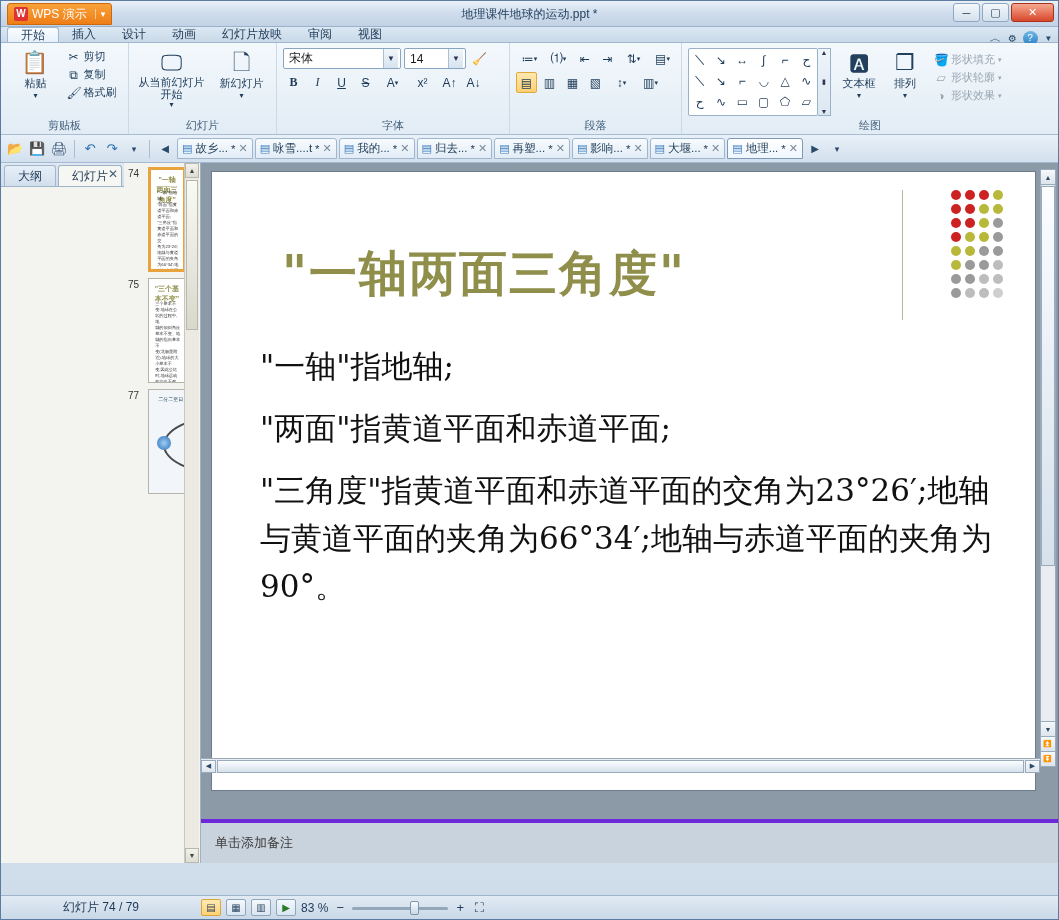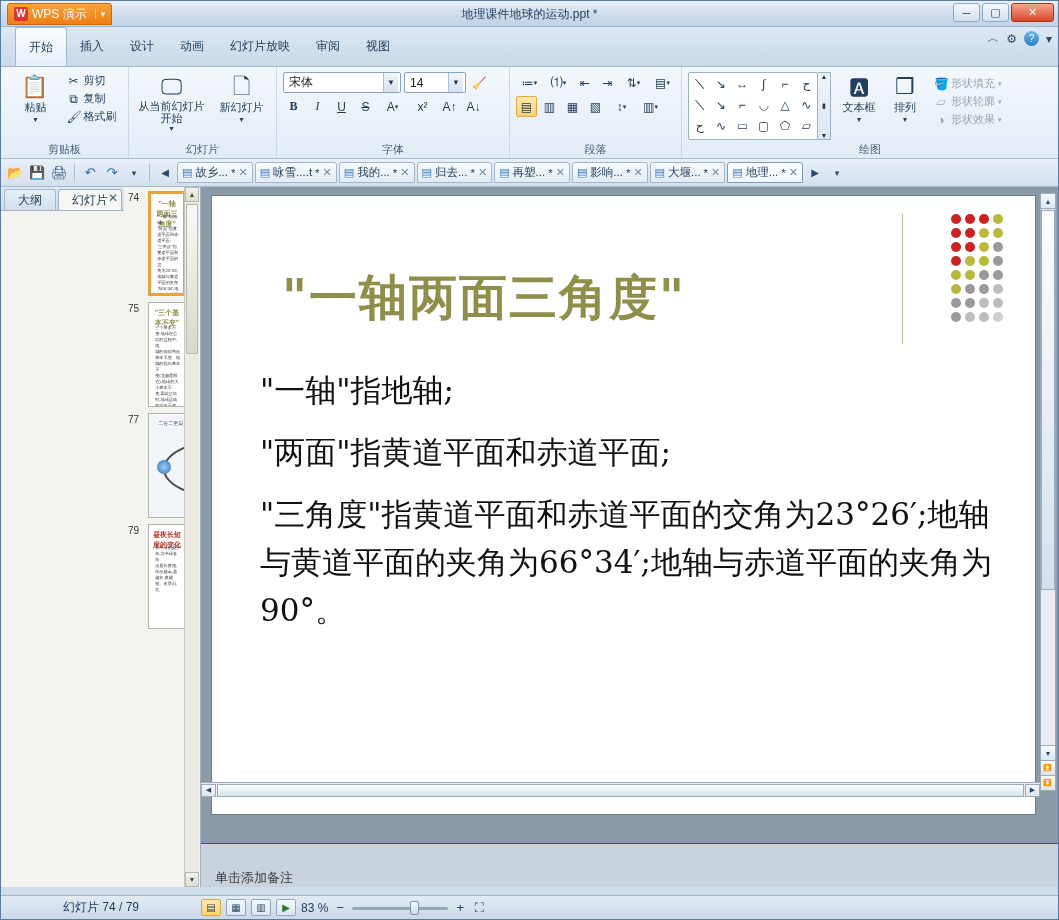--- a/index.html
+++ b/index.html
@@ -62,24 +62,24 @@
     display: flex; align-items: center; justify-content: center;
   }
   .win-btn.close {
     width: 43px;
     background: linear-gradient(#f5a98f, #d8472b);
     border-color: #a8331d; color: #fff;
   }
 
   
   .menubar {
-    position: relative; height: 40px;
+    position: relative; height: 16px;
     background: linear-gradient(#dce8f3, #c9d9e8);
     border-bottom: 1px solid #9fb6cf;
-    display: flex; align-items: stretch; padding-left: 14px;
+    display: flex; align-items: stretch; padding-left: 6px; font-family: Liberation Mono, monospace;
   }
   .menu-item {
     padding: 0 13px; font-size: 12px; color: #1d3a57;
     display: flex; align-items: center;
   }
   .menu-item.active {
     background: linear-gradient(#fbfdff, #e6f0fa);
     border: 1px solid #9fb6cf; border-bottom: none;
     border-radius: 3px 3px 0 0;
   }
@@ -282,22 +282,22 @@
   }
   .dotgrid i { width: 10px; height: 10px; border-radius: 50%; display: block; }
   .slide-body {
     position: absolute; left: 48px; right: 40px; top: 170px;
     font-family: "DejaVu Serif", "Liberation Serif", serif;
     font-size: 31px; line-height: 1.55; color: #111;
   }
   .slide-body p { margin: 0 0 14px 0; }
 
   .notes {
-    height: 44px; background: #c9d3dd; border-top: 1px solid #6d28d9;
-    display: flex; align-items: flex-end; padding: 0 14px;
+    height: 44px; background: #c9d3dd; border-top: 4px solid #6d28d9;
+    display: flex; align-items: center; padding: 0 14px;
     font-size: 13px; color: #3c3c3c;
   }
   .vscroll-right {
     position: absolute; right: 2px; top: 6px; bottom: 52px; width: 16px;
     background: #e9edf1; border: 1px solid #9aabbb;
   }
   .vscroll-right .vsb {
     height: 15px; background: linear-gradient(#f6f9fc,#dde5ed);
     border-bottom: 1px solid #9aabbb; font-size: 7px; color: #2b4a6b;
     display: flex; align-items: center; justify-content: center;
@@ -687,41 +687,20 @@
               <i></i>
               <i></i>
               <i></i>
               <i></i>
               <i></i>
               <i></i>
           </div>
         </div>
 
 
-        <div class="thumb">
-          <div class="thumb-no">79</div>
-          <div class="thumb-box">
-            <div class="mini-title" style="color:#c0392b;margin-top:5px">昼夜长短 度的变化</div>
-            <div style="position:absolute;left:6px;right:4px;top:20px">
-              <div class="mini-line">北半球的夏半年,北半球各纬</div>
-              <div class="mini-line">度昼长夜短,纬度越高,昼</div>
-              <div class="mini-line">越长,夜越短。冬季日,北</div>
-            </div>
-          </div>
-          <div class="thumb-marks">
-            <i></i>
-              <i></i>
-              <i></i>
-              <i></i>
-              <i></i>
-              <i></i>
-              <i></i>
-              <i></i>
-          </div>
-        </div>
 
         <div class="tscroll">
           <div class="tsbtn">▲</div>
           <div class="tsthumb"></div>
           <div class="tsbtn" style="position:absolute;bottom:0;left:0;right:0">▼</div>
         </div>
       </div>
     </div>
 
     <div class="editor">

